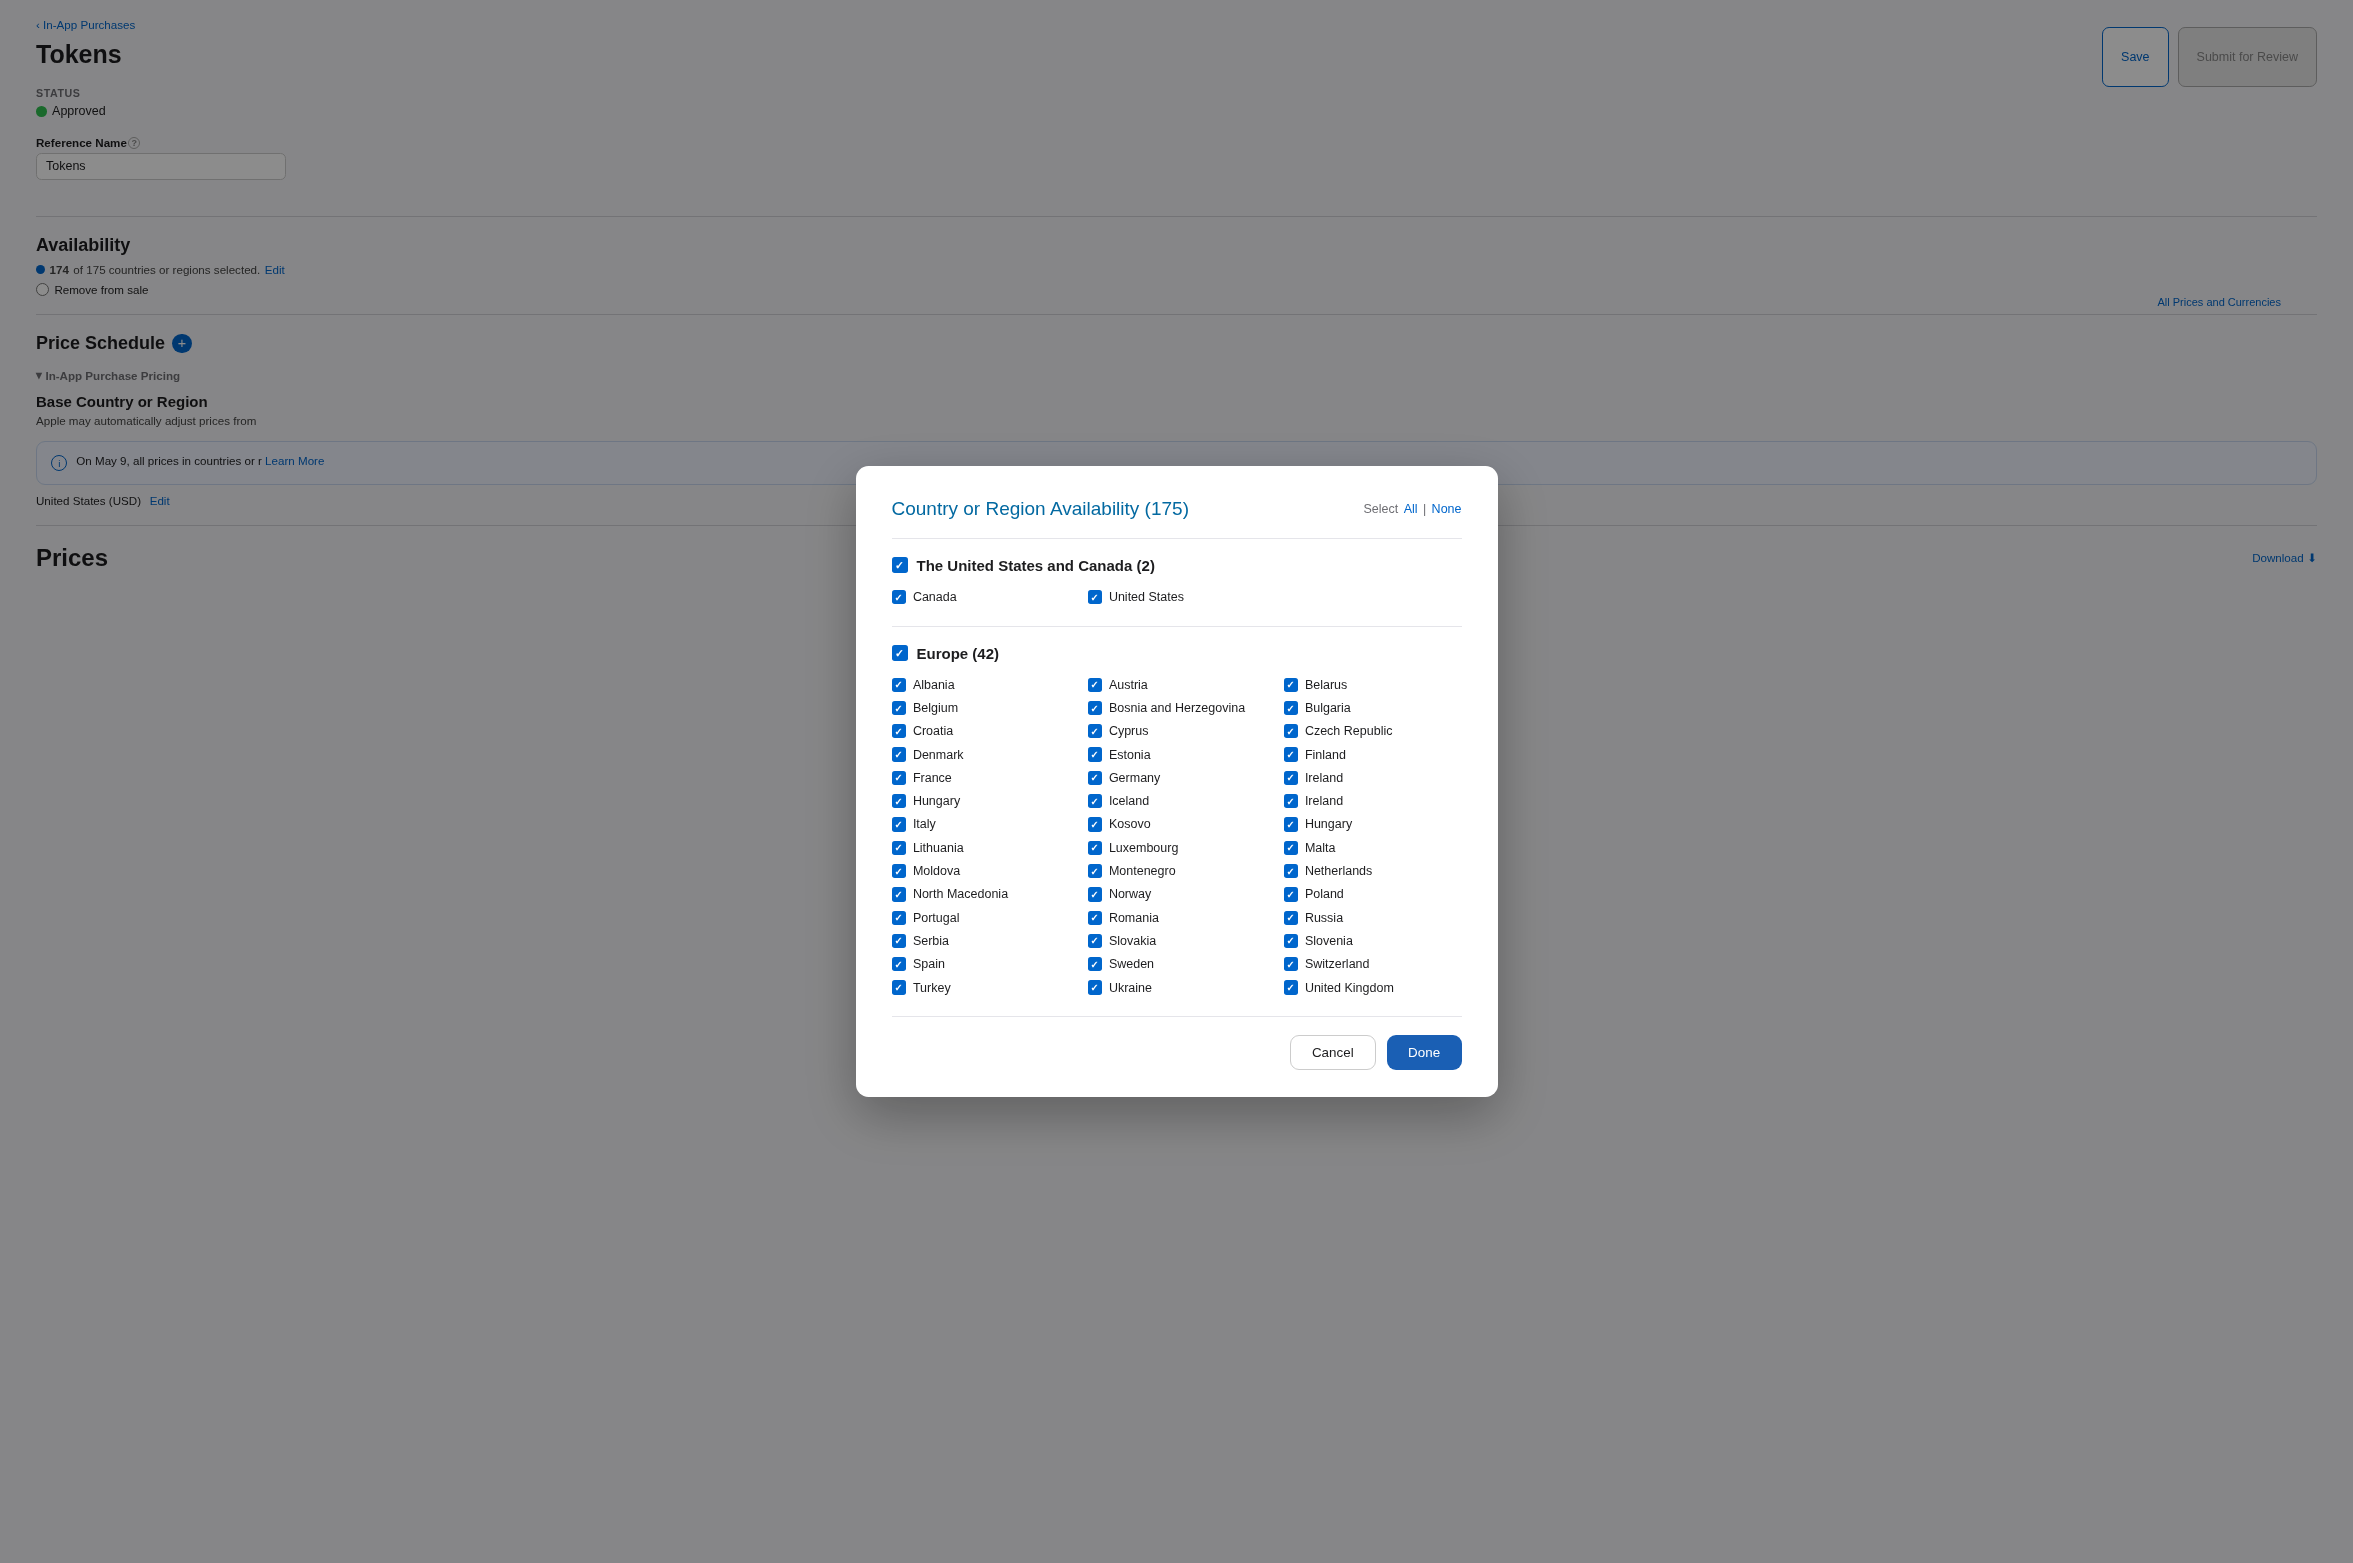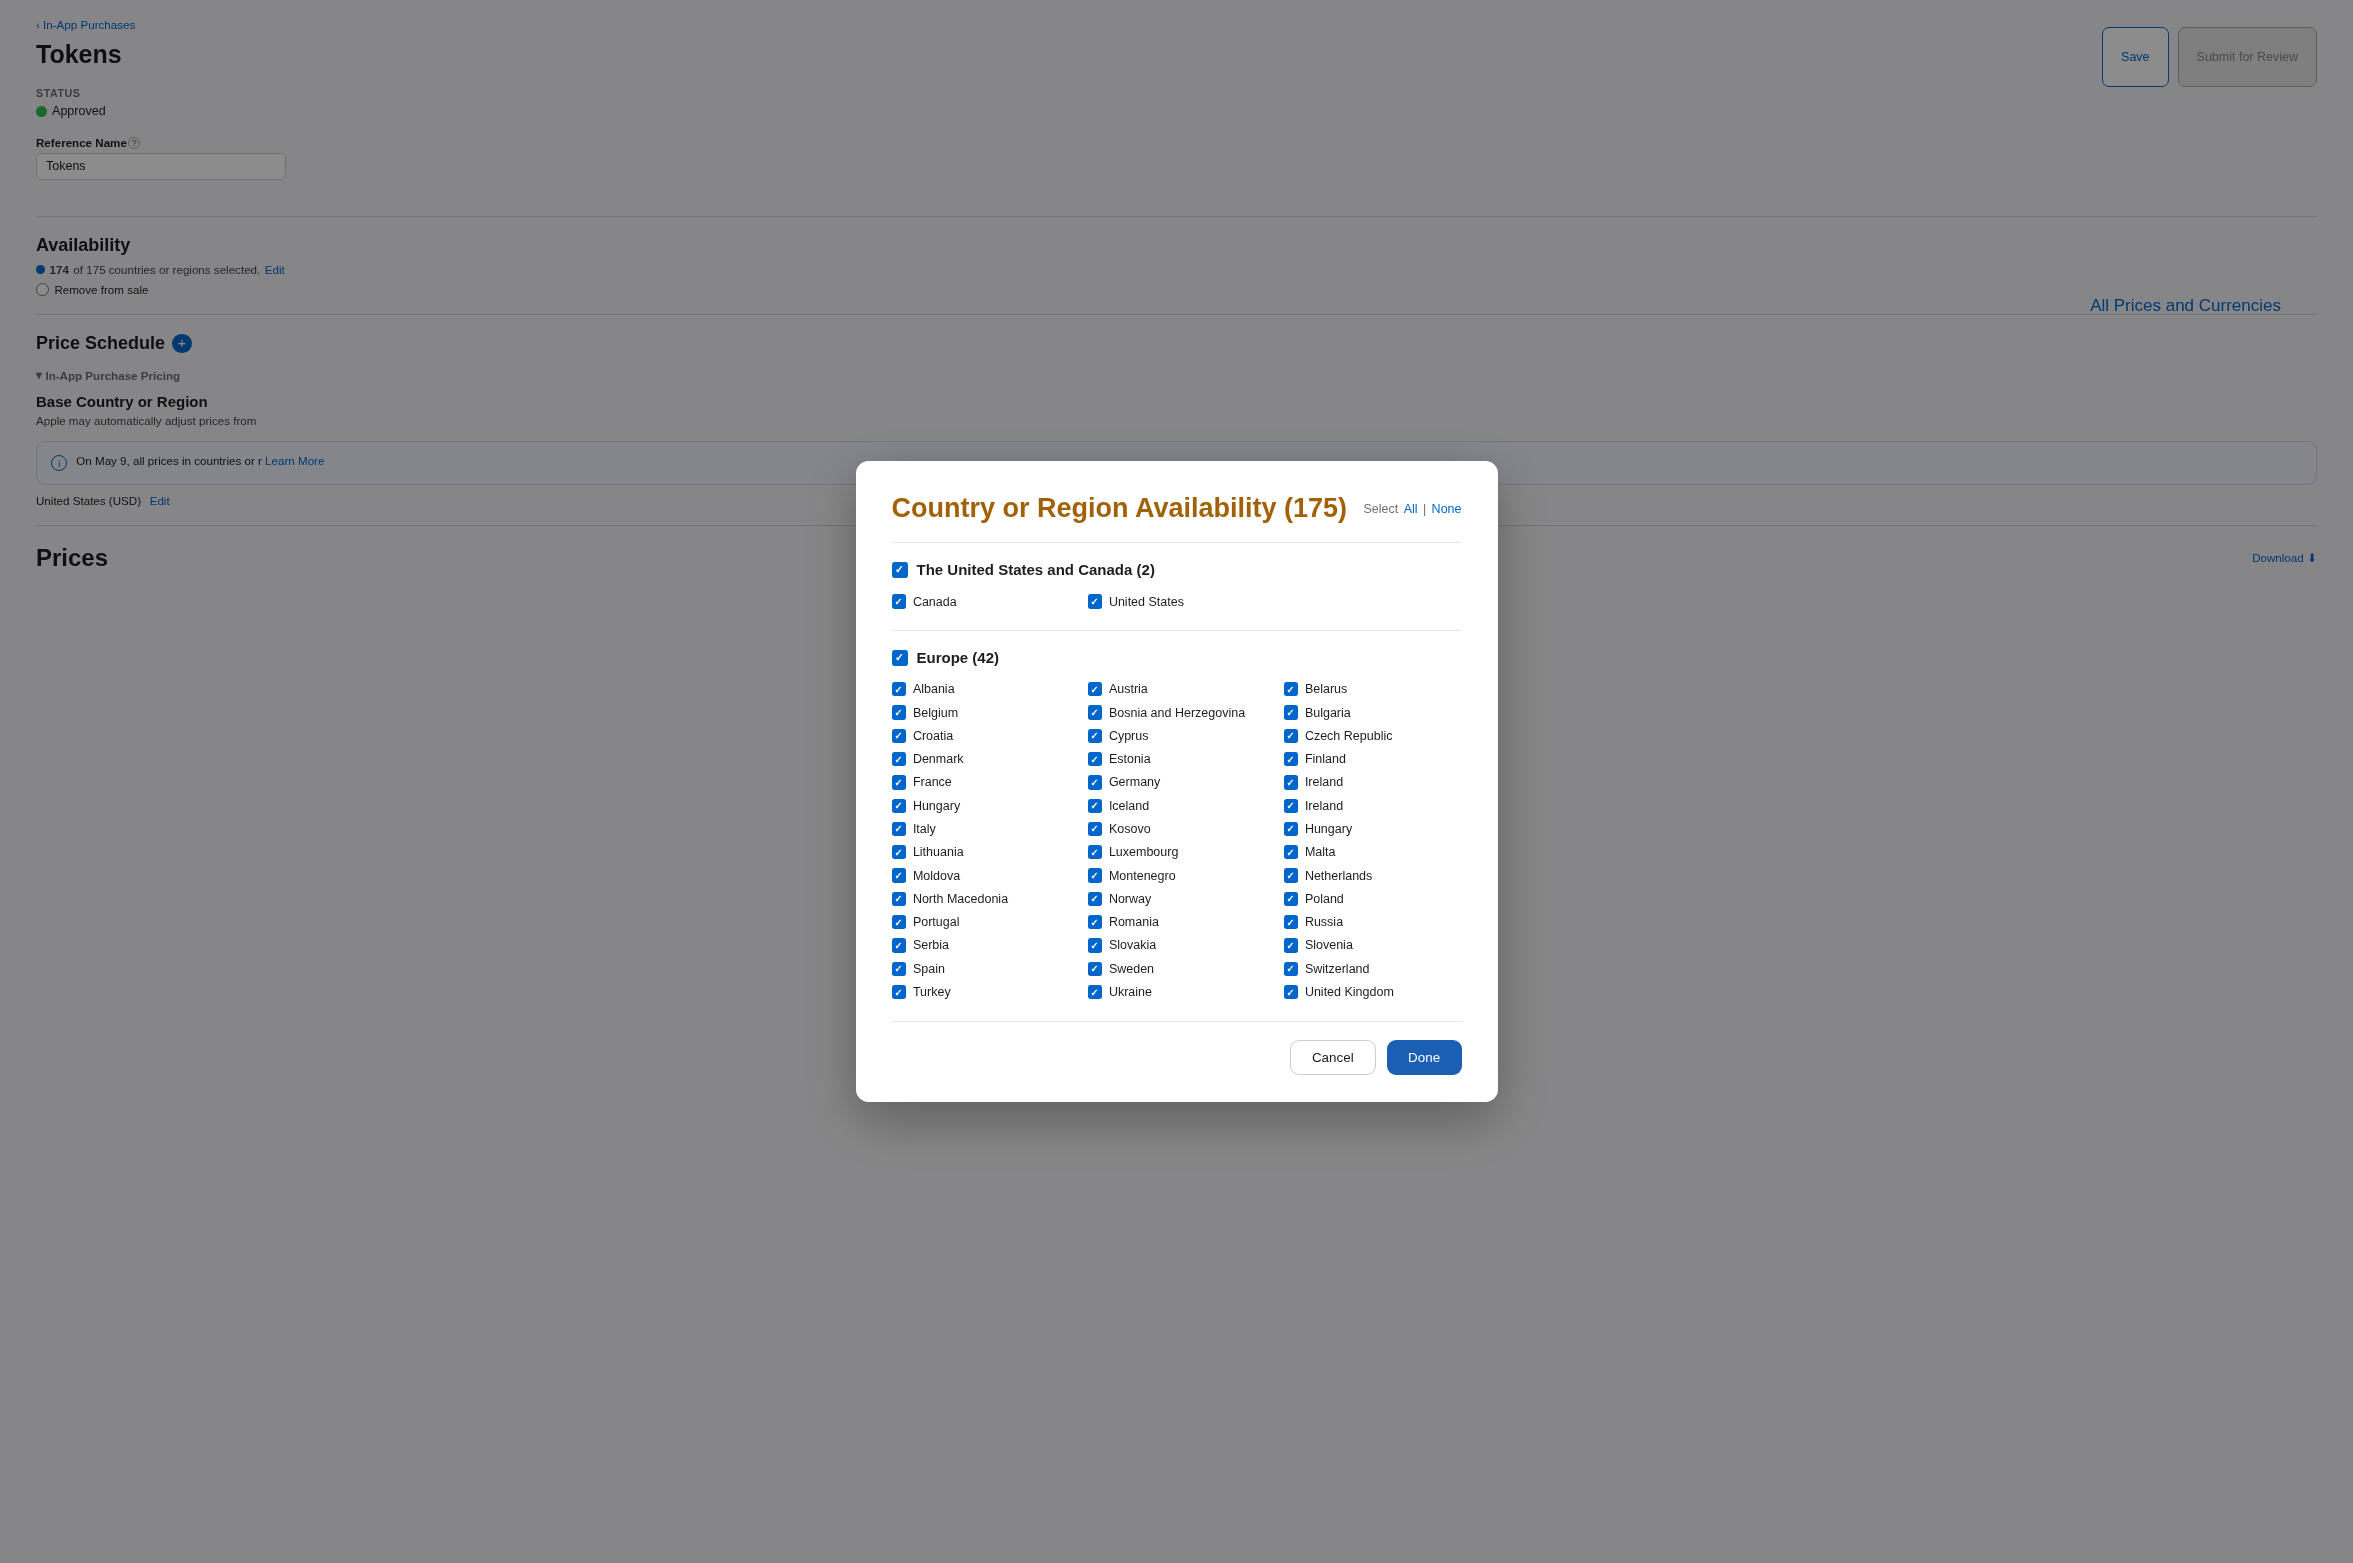--- a/index.html
+++ b/index.html
@@ -185,21 +185,21 @@
       justify-content: center;
       font-size: 14.3px;
       cursor: pointer;
       font-weight: 400;
       line-height: 1;
     }
     .all-prices-link {
       position: absolute;
       right: 36px;
       color: #0066cc;
-      font-size: 17px;
+      font-size: 11px;
       cursor: pointer;
     }
 
     .pricing-subsection {
       margin-top: 14.3px;
     }
     .pricing-subsection-title {
       font-size: 11.6px;
       font-weight: 600;
       color: #6e6e73;
@@ -297,23 +297,23 @@
     }
 
     .modal-header {
       display: flex;
       align-items: center;
       justify-content: space-between;
       margin-bottom: 18px;
     }
 
     .modal-title {
-      font-size: 27px;
-      font-weight: 700;
-      color: #a16207;
+      font-size: 19px;
+      font-weight: 400;
+      color: #0369a1;
     }
 
     .select-links {
       display: flex;
       align-items: center;
       gap: 5.4px;
       font-size: 12.5px;
       color: #6e6e73;
     }
     .select-links span {

